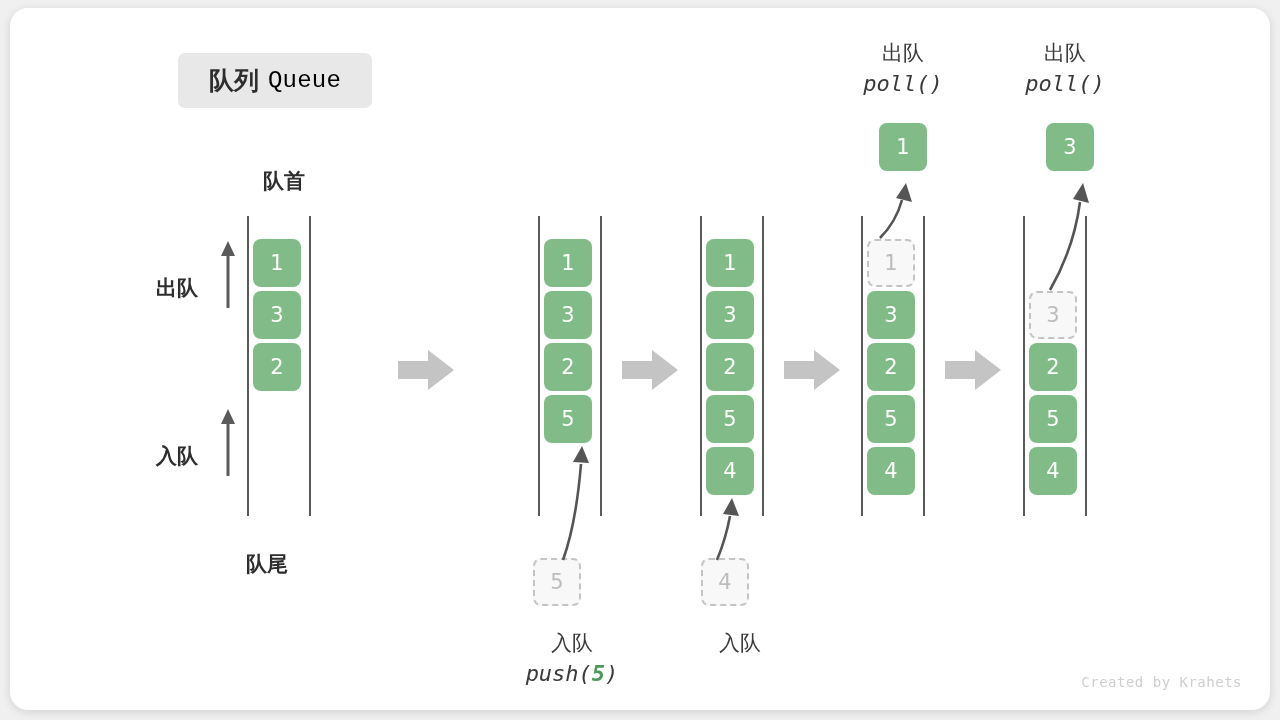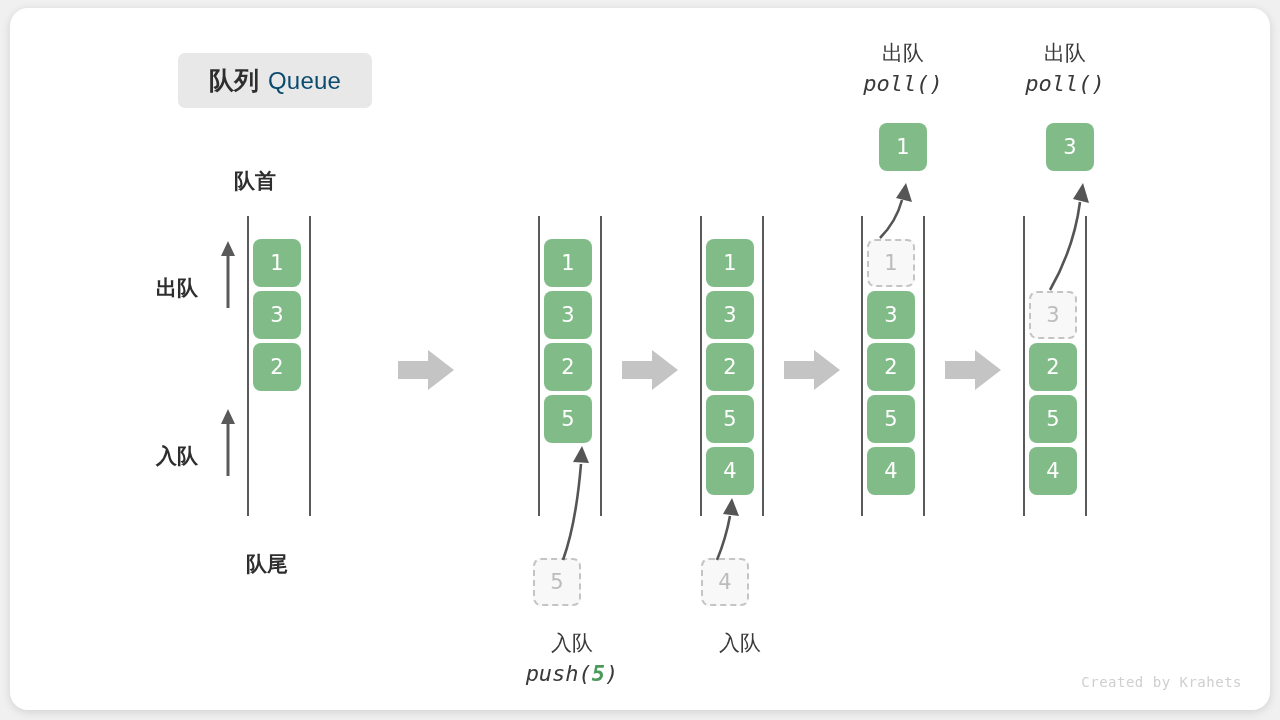--- a/index.html
+++ b/index.html
@@ -27,22 +27,22 @@
     background: #e8e8e8;
     border-radius: 7px;
     display: flex; align-items: center; justify-content: center;
     gap: 9px;
   }
   #title-pill .cn {
     font-size: 25px; font-weight: bold; color: #2e2e2e;
     font-family: "DejaVu Sans", "Liberation Sans", sans-serif;
   }
   #title-pill .en {
-    font-size: 24px; color: #0c4a6e; letter-spacing: .2px;
-    font-family: Liberation Sans, sans-serif;
+    font-size: 24px; color: #000000; letter-spacing: .2px;
+    font-family: Liberation Mono, monospace;
   }
 
   
   .cn-label {
     position: absolute;
     font-family: "DejaVu Sans", "Liberation Sans", sans-serif;
     font-weight: bold; color: #2e2e2e; font-size: 21px;
     white-space: nowrap;
   }
   .op-label {
@@ -106,21 +106,21 @@
 </head>
 <body>
 
 <div id="card">
 
   <div id="title-pill">
     <span class="cn">队列</span>
     <span class="en">Queue</span>
   </div>
 
-  <div class="cn-label" style="left:224px; top:159px;">队首</div>
+  <div class="cn-label" style="left:253px; top:159px;">队首</div>
   <div class="cn-label" style="left:236px; top:542px;">队尾</div>
 
   <div class="cn-label" style="left:146px; top:266px;">出队</div>
   <svg class="dir-arrow" style="left:205px; top:232px;" width="26" height="70">
     <line x1="13" y1="68" x2="13" y2="12" stroke="#5a5a5a" stroke-width="3"></line>
     <polygon points="13,1 6,16 20,16" fill="#5a5a5a"></polygon>
   </svg>
 
   <div class="cn-label" style="left:146px; top:434px;">入队</div>
   <svg class="dir-arrow" style="left:205px; top:400px;" width="26" height="70">

